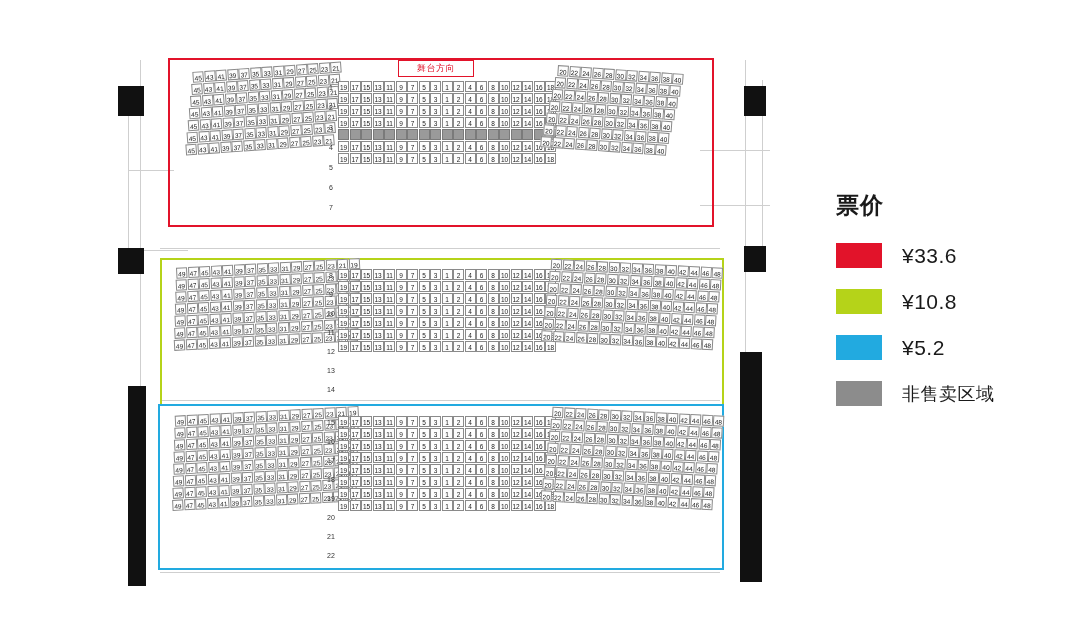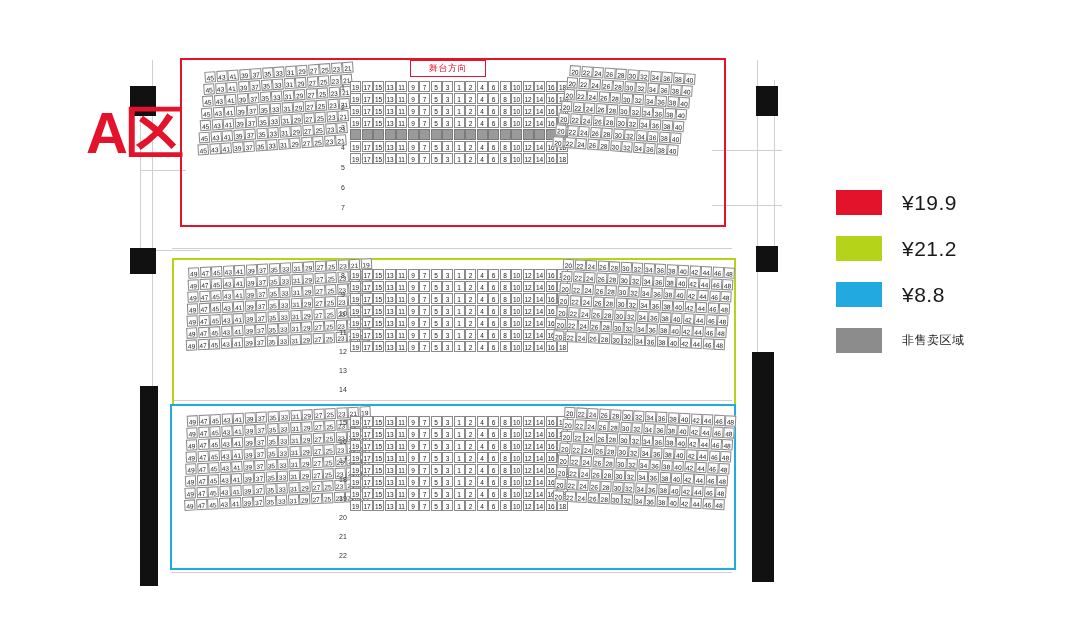--- a/index.html
+++ b/index.html
@@ -12,21 +12,21 @@
     height: 630px;
     position: relative;
     overflow: hidden;
     font-family: "Liberation Sans", sans-serif;
   }
 
   
   #seatmap {
     position: absolute;
     left: 0; top: 0;
-    width: 800px; height: 630px; margin-left: 12px;
+    width: 800px; height: 630px;
   }
 
   
   .zone-box {
     position: absolute;
     box-sizing: border-box;
     border: 2px solid #000;
   }
   .zone-a { left: 168px; top: 58px;  width: 546px; height: 169px; border-color: #e2132a; }
   .zone-b { left: 160px; top: 258px; width: 564px; height: 148px; border-color: #b5d319; }
@@ -143,21 +143,21 @@
     width: 46px;
     height: 25px;
     flex: 0 0 auto;
   }
   .legend-text {
     margin-left: 20px;
     font-size: 21px;
     color: #1a1a1a;
     letter-spacing: 0.5px;
   }
-  .legend-text.small { font-size: 12px; }
+  .legend-text.small { font-size: 18px; }
 </style>
 </head>
 <body>
 
 <div id="seatmap">
 
   <div class="arch arch-v" style="left:128px; top:90px; height:160px;"></div>
   <div class="arch arch-v" style="left:140px; top:60px; height:520px;"></div>
   <div class="arch arch-h" style="left:128px; top:170px; width:46px;"></div>
   <div class="arch arch-h" style="left:128px; top:250px; width:60px;"></div>
@@ -176,21 +176,20 @@
   <div class="wall-blk" style="left:744px; top:246px; width:22px; height:26px;"></div>
   <div class="wall-blk" style="left:740px; top:352px; width:22px; height:230px;"></div>
 
   <div class="zone-box zone-a"></div>
   <div class="zone-box zone-b"></div>
   <div class="zone-box zone-c"></div>
 
   <div class="stage">舞台方向</div>
 
 
-  <div class="zone-label label-a">A区</div>
 
   <div id="seats-host">
       <div class="block" style="left: 183px; top: 66px; transform: rotate(-4deg); transform-origin: center center;">
         <div class="seat-row" style="margin-left: 12px;">
           <div class="seat">45</div>
           <div class="seat">43</div>
           <div class="seat">41</div>
           <div class="seat">39</div>
           <div class="seat">37</div>
           <div class="seat">35</div>
@@ -1406,33 +1405,34 @@
       <div class="rowno" style="left: 326px; top: 457px;">17</div>
       <div class="rowno" style="left: 326px; top: 476px;">18</div>
       <div class="rowno" style="left: 326px; top: 495px;">19</div>
       <div class="rowno" style="left: 326px; top: 514px;">20</div>
       <div class="rowno" style="left: 326px; top: 533px;">21</div>
       <div class="rowno" style="left: 326px; top: 552px;">22</div>
     </div>
 </div>
 
 <div id="legend">
+  <div class="legend-title">票价</div>
 
   <div class="legend-item">
     <div class="legend-swatch" style="background:#e2132a"></div>
-    <div class="legend-text">¥19.9</div>
+    <div class="legend-text">¥33.6</div>
   </div>
 
   <div class="legend-item">
     <div class="legend-swatch" style="background:#b5d319"></div>
-    <div class="legend-text">¥21.2</div>
+    <div class="legend-text">¥10.8</div>
   </div>
 
   <div class="legend-item">
     <div class="legend-swatch" style="background:#22aae0"></div>
-    <div class="legend-text">¥8.8</div>
+    <div class="legend-text">¥5.2</div>
   </div>
 
   <div class="legend-item">
     <div class="legend-swatch" style="background:#8c8c8c"></div>
     <div class="legend-text small">非售卖区域</div>
   </div>
 </div>
 
 </body></html>

